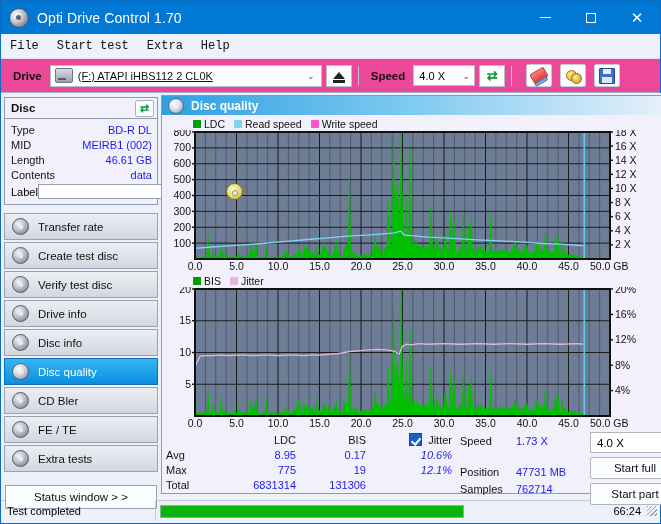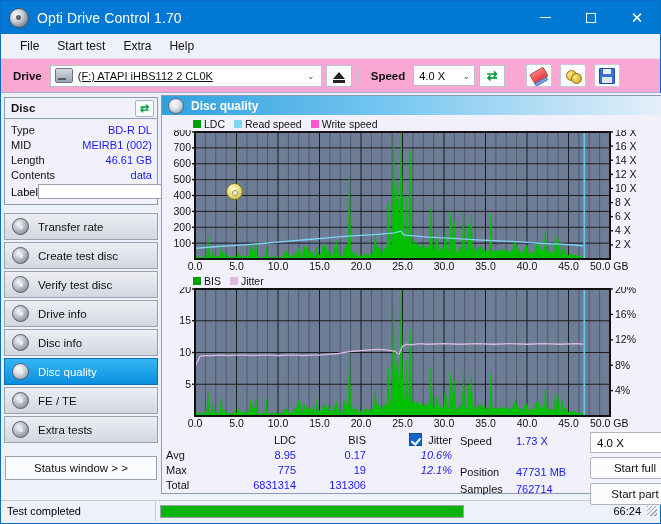--- a/index.html
+++ b/index.html
@@ -24,25 +24,25 @@
   .title-text{color:#fff;font-size:14px;letter-spacing:.1px;}
   .winbtns{margin-left:auto;display:flex;height:33px;}
   .winbtn{width:46px;height:33px;display:flex;align-items:center;justify-content:center;
           color:#fff;font-size:13px;}
   .winbtn.close{font-size:15px;}
   .sq{width:10px;height:10px;border:1.3px solid #fff;box-sizing:border-box;}
   .dash{width:11px;height:1.5px;background:#fff;}
 
   
   .menubar{height:24px;background:#eef0fa;display:flex;align-items:center;
-           padding-left:10px;border-bottom:1px solid #dcdfe8;}
+           border-bottom:1px solid #dcdfe8;font-family:Liberation Mono, monospace;}
   .menu-item{padding:3px 9px;font-size:12px;color:#111;}
 
   
-  .toolbar{height:34px;background:#f9a8d4;display:flex;align-items:center;
+  .toolbar{height:34px;background:#ec4899;display:flex;align-items:center;
            padding:0 6px;border-bottom:1px solid #9fb2cf;box-sizing:border-box;}
   .tb-label{font-weight:bold;font-size:11.5px;color:#111;margin:0 8px 0 6px;}
   .drive-combo{display:flex;align-items:center;width:272px;height:22px;
                background:#fff;border:1px solid #b9bec9;box-sizing:border-box;padding:0 2px;}
   .drive-ico{width:16px;height:13px;margin:0 5px 0 2px;flex:none;position:relative;
              background:linear-gradient(#d8dce4,#9aa3b2);border:1px solid #6d7684;border-radius:2px;}
   .drive-ico:after{content:"";position:absolute;left:2px;bottom:2px;width:8px;height:2px;background:#555e6b;}
   .drive-text{flex:1;font-size:11px;color:#111;white-space:nowrap;overflow:hidden;text-decoration:underline;}
   .chev{width:16px;text-align:center;color:#555;font-size:9px;}
   .tb-btn{width:26px;height:22px;border:1px solid #b9bec9;background:#fff;
@@ -269,20 +269,24 @@
           <span class="nav-ico"></span>
           <span>Drive info</span>
           </div>
         <div class="navbtn">
           <span class="nav-ico"></span>
           <span>Disc info</span>
           </div>
         <div class="navbtn active">
           <span class="nav-ico"></span>
           <span>Disc quality</span>
+          </div>
+        <div class="navbtn">
+          <span class="nav-ico"></span>
+          <span>CD Bler</span>
           </div>
         <div class="navbtn">
           <span class="nav-ico"></span>
           <span>FE / TE</span>
           </div>
         <div class="navbtn">
           <span class="nav-ico"></span>
           <span>Extra tests</span>
           </div>
       </div>

